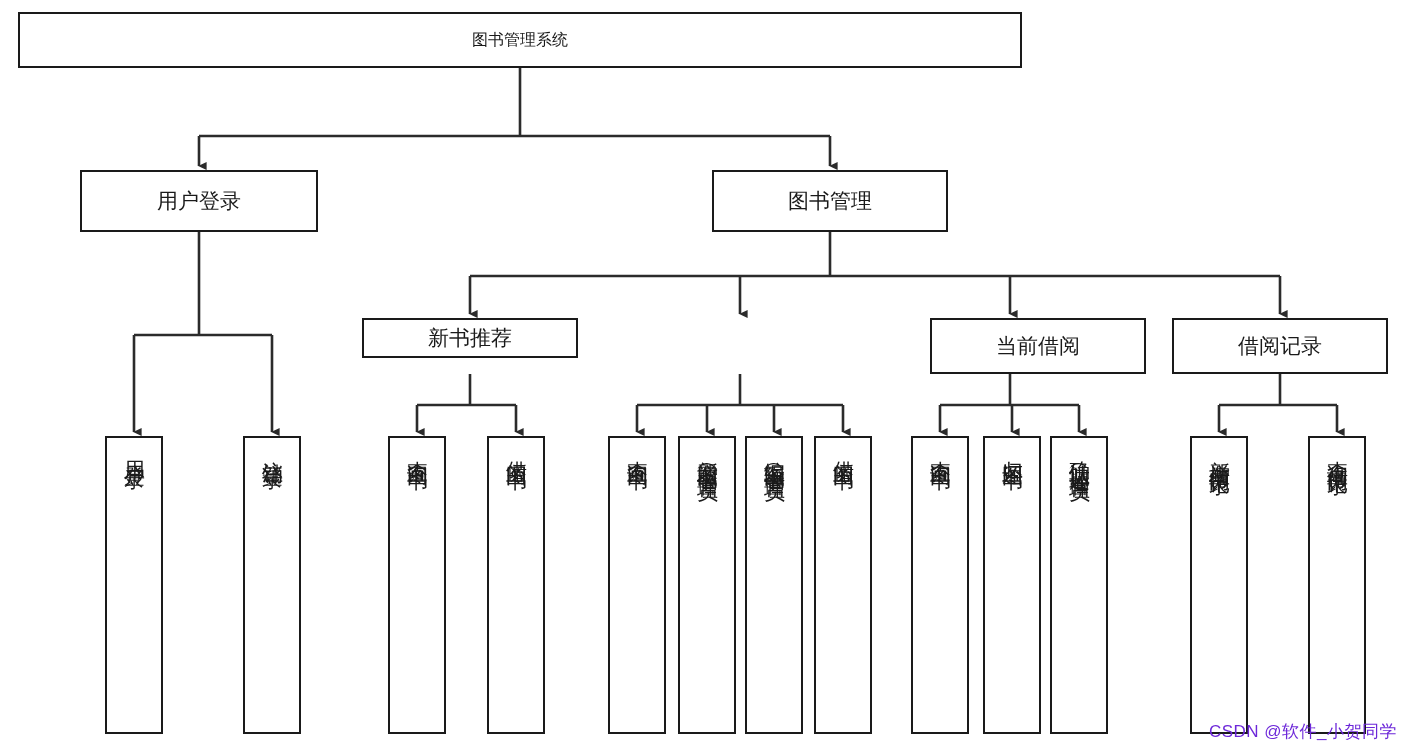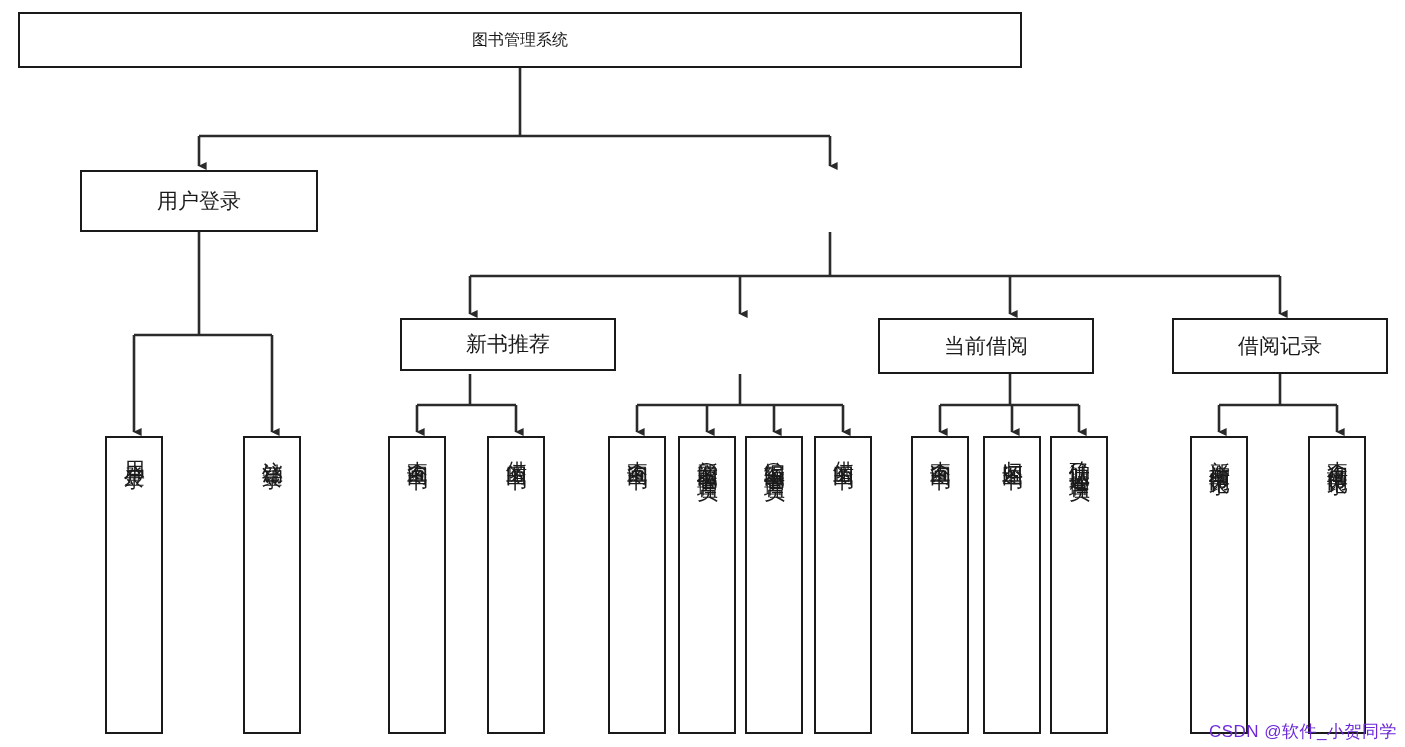--- a/index.html
+++ b/index.html
@@ -122,25 +122,28 @@
     </g>
   </svg>
 
   <div class="node horizontal root" style="left: 18px; top: 12px; width: 1004px; height: 56px;">
     <span class="label">图书管理系统</span>
   </div>
 
   <div class="node horizontal" style="left: 80px; top: 170px; width: 238px; height: 62px;">
     <span class="label">用户登录</span>
   </div>
+  <div class="node horizontal" style="left: 712px; top: 170px; width: 236px; height: 62px;">
+    <span class="label">图书管理</span>
+  </div>
 
-  <div class="node horizontal" style="left: 362px; top: 318px; width: 216px; height: 53px; margin-left: 38px;">
+  <div class="node horizontal" style="left: 362px; top: 318px; width: 216px; height: 40px;">
     <span class="label">新书推荐</span>
   </div>
-  <div class="node horizontal" style="left: 878px; top: 318px; width: 216px; height: 56px;">
+  <div class="node horizontal" style="left: 930px; top: 318px; width: 216px; height: 56px;">
     <span class="label">当前借阅</span>
   </div>
   <div class="node horizontal" style="left: 1172px; top: 318px; width: 216px; height: 56px;">
     <span class="label">借阅记录</span>
   </div>
 
   <div class="node vertical" style="left: 105px; top: 436px; width: 58px; height: 298px;">
     <span class="label">用户登录</span>
   </div>
   <div class="node vertical" style="left: 243px; top: 436px; width: 58px; height: 298px;">

